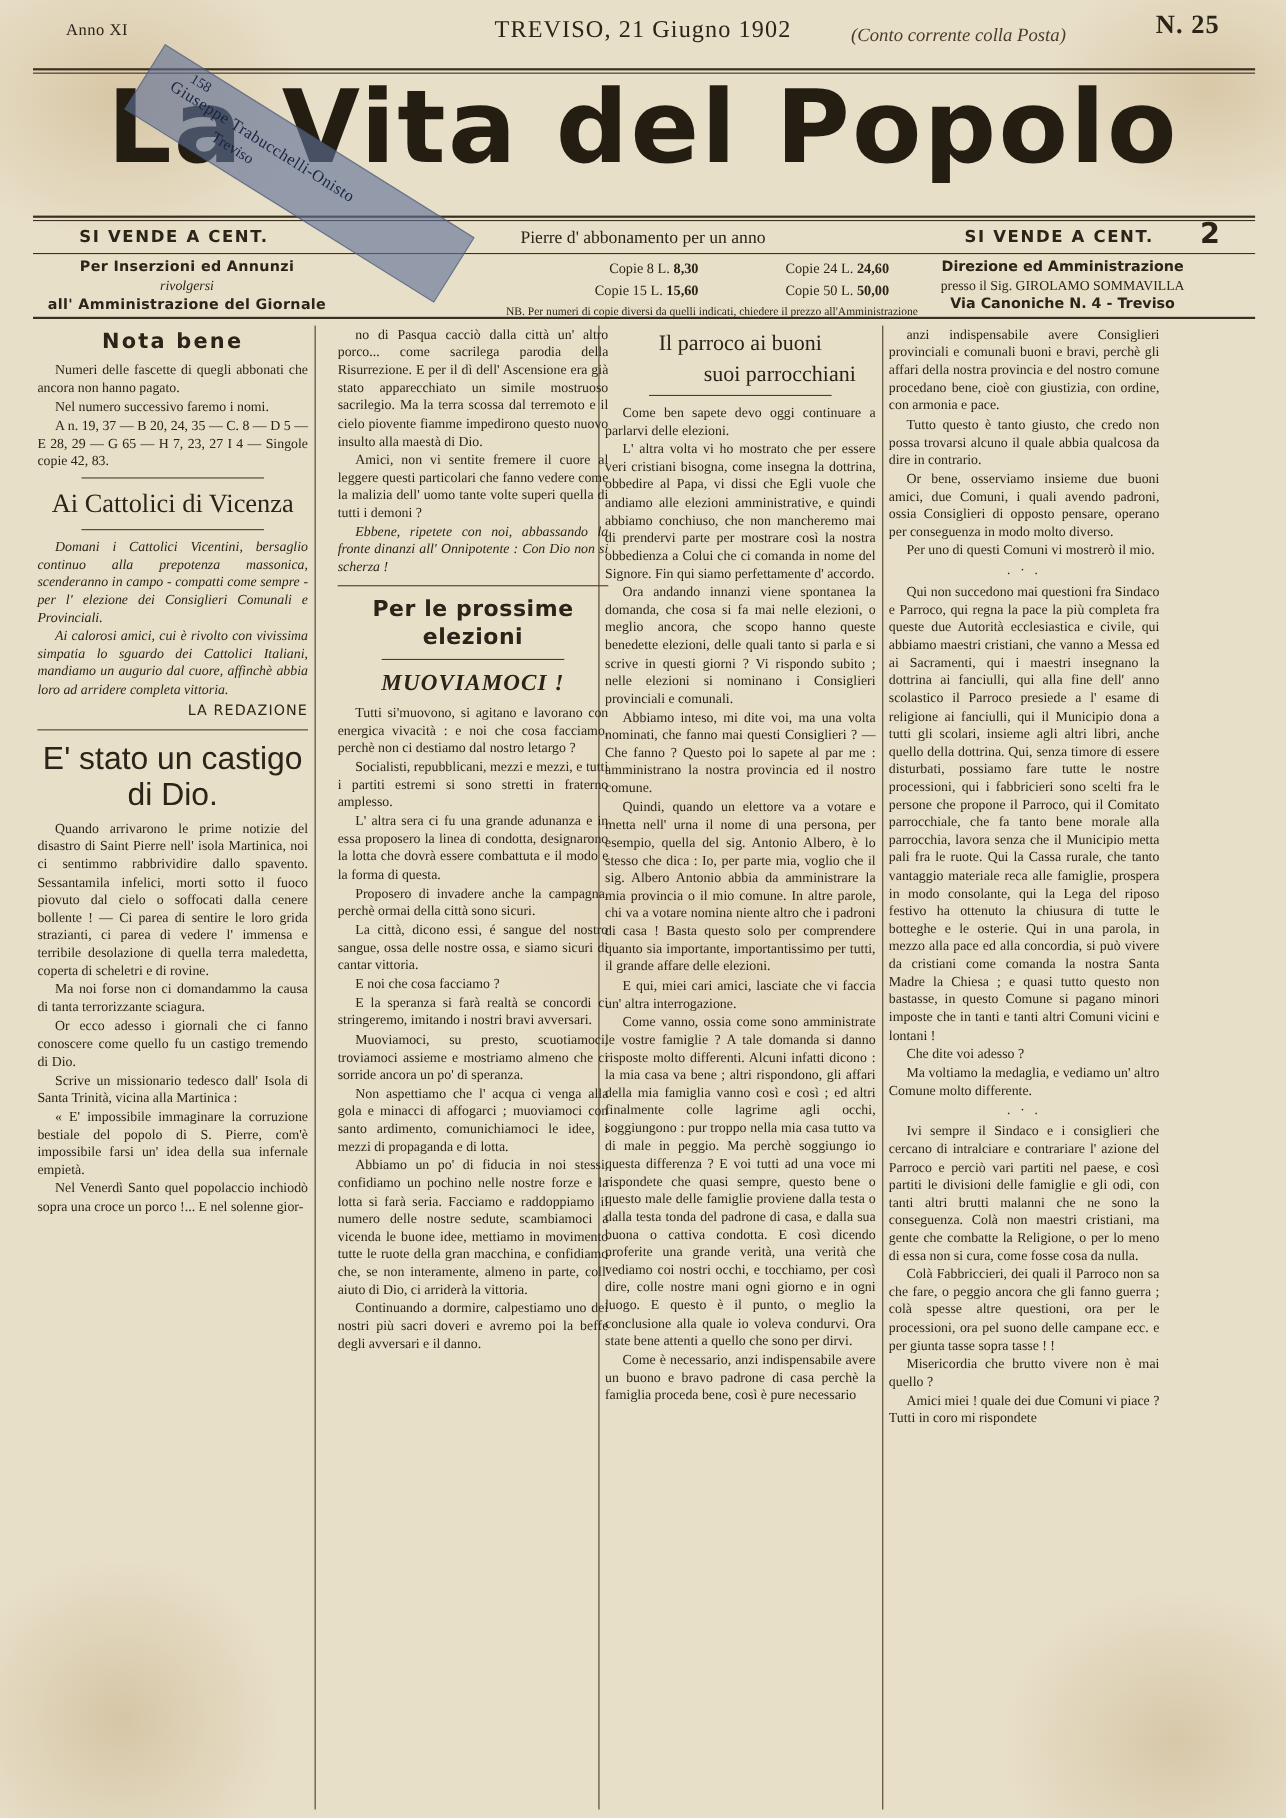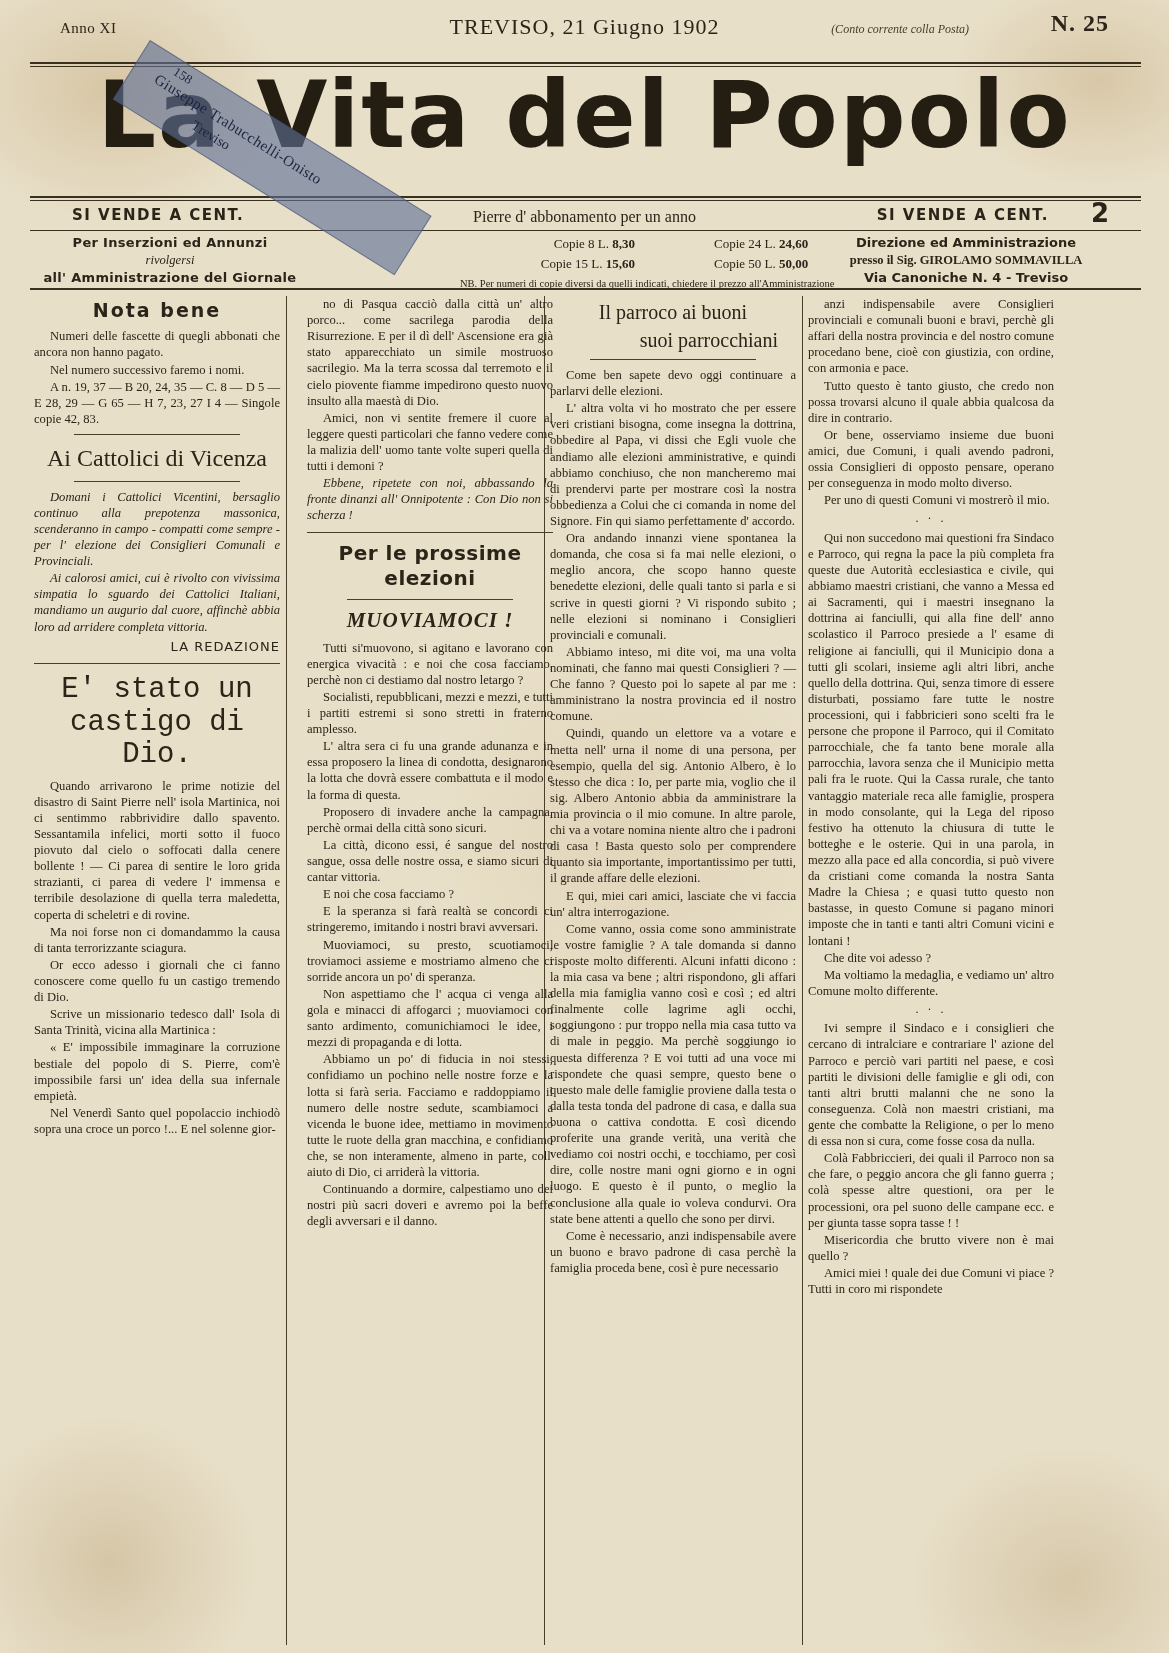--- a/index.html
+++ b/index.html
@@ -20,42 +20,42 @@
   .s5{left:430px;top:620px;width:420px;height:420px;background:radial-gradient(ellipse at center,rgba(190,160,110,.16),rgba(190,160,110,0) 70%);}
 
   .sheet{position:absolute;left:0;top:0;width:1169px;height:1653px;}
 
   
   .top-line{position:absolute;left:30px;right:28px;top:62px;border-top:2px solid #3a3020;}
   .top-line2{position:absolute;left:30px;right:28px;top:66px;border-top:1px solid #3a3020;}
 
   .anno{position:absolute;left:60px;top:20px;font-size:15px;letter-spacing:.5px;}
   .place-date{position:absolute;left:50%;transform:translateX(-50%);top:14px;font-size:22px;letter-spacing:1px;font-family:"Liberation Serif",serif;}
-  .conto{position:absolute;right:200px;top:22px;font-size:12px;font-style:italic;color:#4a3c28;}
+  .conto{position:absolute;right:200px;top:22px;font-size:17px;font-style:italic;color:#4a3c28;}
   .numero{position:absolute;right:60px;top:10px;font-size:24px;font-weight:bold;letter-spacing:1px;}
 
   .title{position:absolute;left:0;right:0;top:68px;text-align:center;
     font-family:"DejaVu Sans", sans-serif;font-weight:bold;
     font-size:92px;letter-spacing:2px;color:#241d12;line-height:1.05;}
 
   .band-line-a{position:absolute;left:30px;right:28px;top:196px;border-top:2px solid #3a3020;}
   .band-line-b{position:absolute;left:30px;right:28px;top:200px;border-top:1px solid #3a3020;}
 
   .sells-left{position:absolute;left:72px;top:206px;font-family:"DejaVu Sans",sans-serif;font-weight:bold;font-size:15px;letter-spacing:1.5px;}
   .sells-right{position:absolute;right:120px;top:206px;font-family:"DejaVu Sans",sans-serif;font-weight:bold;font-size:15px;letter-spacing:1.5px;}
   .cent2{position:absolute;right:60px;top:198px;font-family:"DejaVu Sans",sans-serif;font-weight:bold;font-size:26px;}
   .abb-title{position:absolute;left:50%;transform:translateX(-50%);top:208px;font-size:16px;}
 
   .band-line-c{position:absolute;left:30px;right:28px;top:230px;border-top:1px solid #3a3020;}
 
   .info-row{position:absolute;left:30px;right:28px;top:234px;height:50px;}
   .info-col{position:absolute;font-size:12.5px;line-height:1.35;text-align:center;}
   .ic1{left:10px;width:260px;top:0;}
   .ic1 b{font-family:"DejaVu Sans",sans-serif;font-size:13px;letter-spacing:.3px;}
-  .ic4{right:10px;width:330px;top:0;font-weight:bold;}
+  .ic4{right:10px;width:330px;top:0;}
   .ic4 b{font-family:"DejaVu Sans",sans-serif;font-size:13px;}
   .price-tbl{position:absolute;left:455px;top:0px;font-size:13px;line-height:1.5;}
   .price-tbl span{display:inline-block;text-align:right;}
   .pcol1{width:150px;}
   .pcol2{width:170px;}
   .nb{position:absolute;left:430px;top:44px;font-size:10.5px;}
 
   .band-line-d{position:absolute;left:30px;right:28px;top:288px;border-top:2px solid #3a3020;}
 
   
@@ -67,21 +67,21 @@
   .c4{left:774px;}
   .vrule{position:absolute;top:0;bottom:0;width:0;border-left:1px solid #4a3e28;}
   .v1{left:252px;}
   .v2{left:510px;}
   .v3{left:768px;}
 
   p{margin:0 0 0 0;text-indent:16px;}
   .col p{margin-bottom:1px;}
   .rule-sm{border-top:1px solid #4a3e28;margin:7px 40px;}
   .rule-full{border-top:1px solid #4a3e28;margin:8px 0;}
-  .head-big{font-family:Liberation Mono, monospace;font-size:29px;text-align:center;line-height:1.12;margin:10px 0 6px;}
+  .head-big{font-family:Liberation Sans, sans-serif;font-size:29px;text-align:center;line-height:1.12;margin:10px 0 6px;}
   .head-mid{font-size:20px;text-align:center;margin:4px 0 2px;line-height:1.2;}
   .head-mid.right{text-align:right;padding-right:18px;}
   .ital{font-style:italic;}
   .sign{text-align:right;font-family:"DejaVu Sans",sans-serif;font-size:13px;letter-spacing:1px;margin-top:4px;}
   .dots{text-align:center;letter-spacing:3px;font-size:12px;margin:3px 0;}
   .muov{font-family:"Liberation Serif",serif;font-style:italic;font-weight:bold;font-size:21px;text-align:center;letter-spacing:1px;margin:6px 0 6px;}
   .elez{font-family:"DejaVu Sans",sans-serif;font-weight:bold;font-size:20px;text-align:center;letter-spacing:.5px;margin:8px 0 6px;}
   .nota{font-family:"DejaVu Sans",sans-serif;font-weight:bold;font-size:19px;text-align:center;letter-spacing:2px;margin:2px 0 6px;}
   .aicatt{font-family:"Liberation Serif",serif;font-size:24px;text-align:center;margin:8px 0 4px;}
   .smallital{font-style:italic;font-size:12.6px;}

